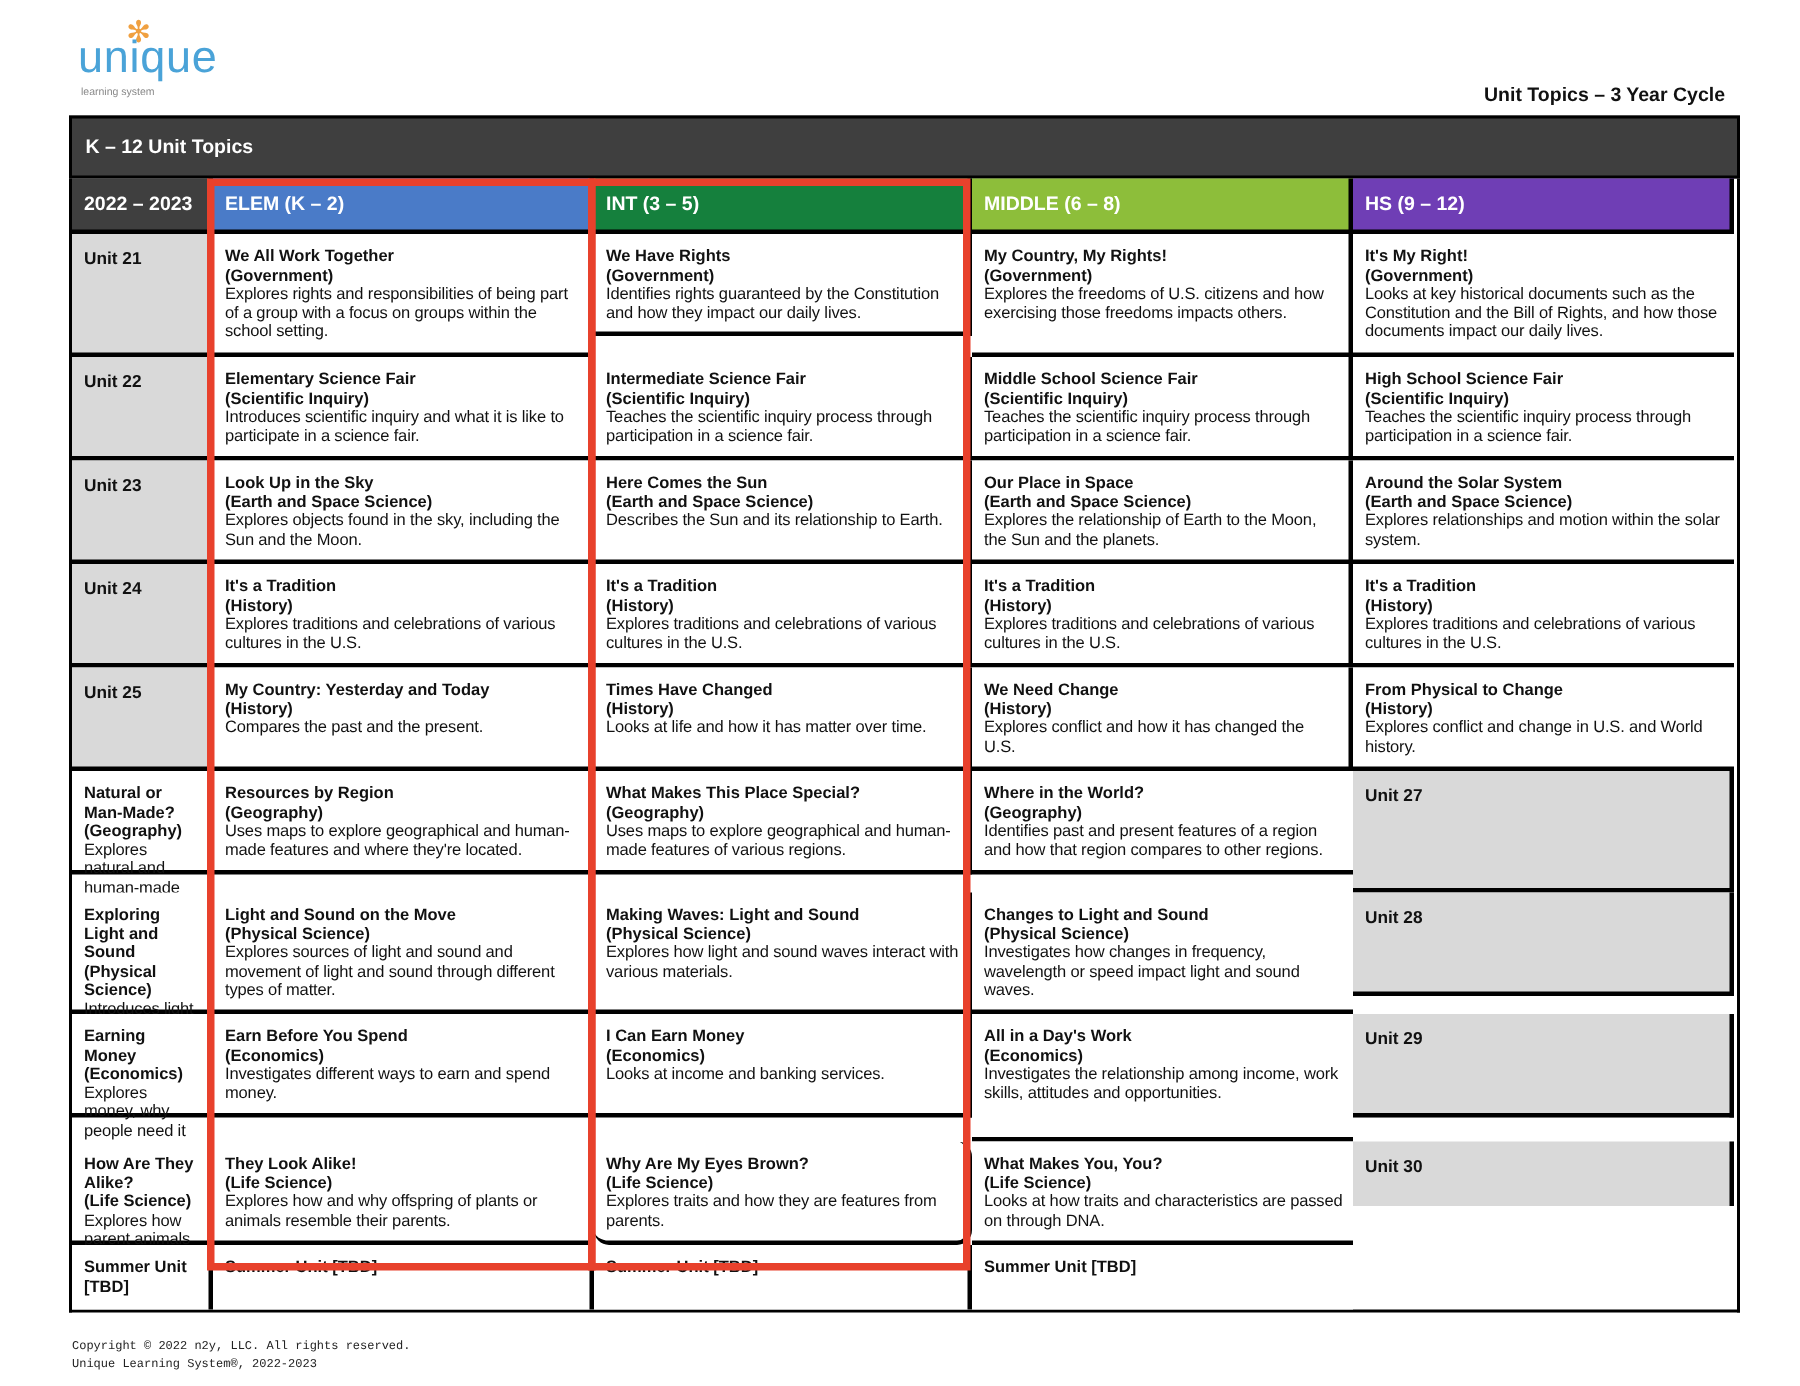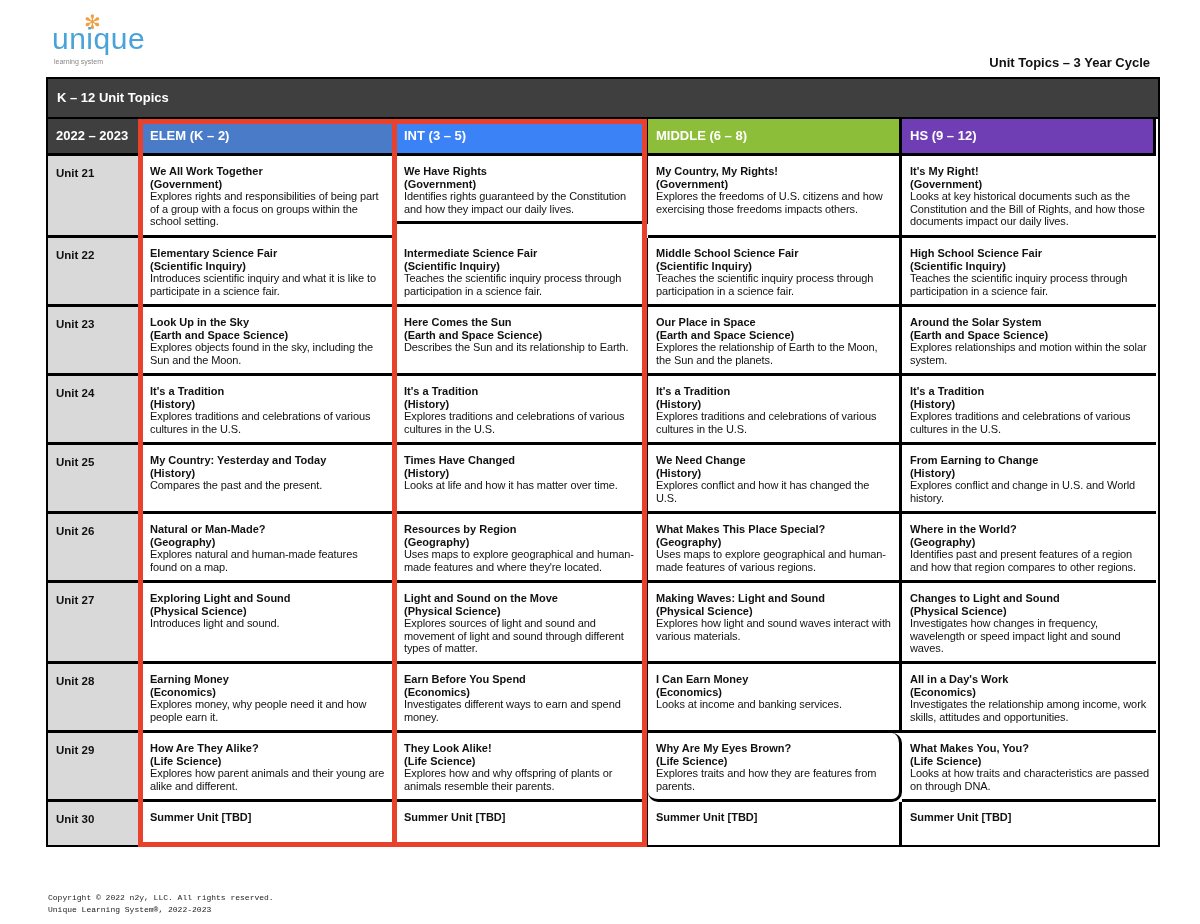--- a/index.html
+++ b/index.html
@@ -40,21 +40,21 @@
   <span class="sub">learning system</span>
 </div>
 
 <div class="doc-title">Unit Topics – 3 Year Cycle</div>
 
 <div class="table-wrap">
   <div class="banner">K – 12 Unit Topics</div>
   <div class="grid" id="grid">
     <div class="hcell year">2022 – 2023</div>
     <div class="hcell" style="background:#4a7bc8">ELEM (K – 2)</div>
-    <div class="hcell" style="background:#3b82f6">INT (3 – 5)</div>
+    <div class="hcell" style="background:#15803d">INT (3 – 5)</div>
     <div class="hcell" style="background:#8dbe3a">MIDDLE (6 – 8)</div>
     <div class="hcell" style="background:#6f3eb5">HS (9 – 12)</div>
   <div class="unit" style="height: 82px;">Unit 21</div>
       <div class="cell" style="height: 82px;">
         <span class="t">We All Work Together</span>
         <span class="s">(Government)</span>
         <span class="d">Explores rights and responsibilities of being part of a group with a focus on groups within the school setting.</span>
       </div>
       <div class="cell" style="height: 68px;">
         <span class="t">We Have Rights</span>
@@ -144,25 +144,24 @@
         <span class="t">Times Have Changed</span>
         <span class="s">(History)</span>
         <span class="d">Looks at life and how it has matter over time.</span>
       </div>
       <div class="cell" style="height: 69px;">
         <span class="t">We Need Change</span>
         <span class="s">(History)</span>
         <span class="d">Explores conflict and how it has changed the U.S.</span>
       </div>
       <div class="cell" style="height: 69px; border-right: none;">
-        <span class="t">From Earning to Change</span>
+        <span class="t">From Physical to Change</span>
         <span class="s">(History)</span>
         <span class="d">Explores conflict and change in U.S. and World history.</span>
       </div>
-      <div class="unit" style="height: 69px;">Unit 26</div>
       <div class="cell" style="height: 69px;">
         <span class="t">Natural or Man-Made?</span>
         <span class="s">(Geography)</span>
         <span class="d">Explores natural and human-made features found on a map.</span>
       </div>
       <div class="cell" style="height: 69px;">
         <span class="t">Resources by Region</span>
         <span class="s">(Geography)</span>
         <span class="d">Uses maps to explore geographical and human-made features and where they're located.</span>
       </div>
@@ -206,21 +205,21 @@
       <div class="cell" style="height: 69px;">
         <span class="t">Earn Before You Spend</span>
         <span class="s">(Economics)</span>
         <span class="d">Investigates different ways to earn and spend money.</span>
       </div>
       <div class="cell" style="height: 69px;">
         <span class="t">I Can Earn Money</span>
         <span class="s">(Economics)</span>
         <span class="d">Looks at income and banking services.</span>
       </div>
-      <div class="cell" style="height: 69px; border-right: none;">
+      <div class="cell" style="height: 85px; border-right: none;">
         <span class="t">All in a Day's Work</span>
         <span class="s">(Economics)</span>
         <span class="d">Investigates the relationship among income, work skills, attitudes and opportunities.</span>
       </div>
       <div class="unit" style="height: 69px;">Unit 29</div>
       <div class="cell" style="height: 69px;">
         <span class="t">How Are They Alike?</span>
         <span class="s">(Life Science)</span>
         <span class="d">Explores how parent animals and their young are alike and different.</span>
       </div>

